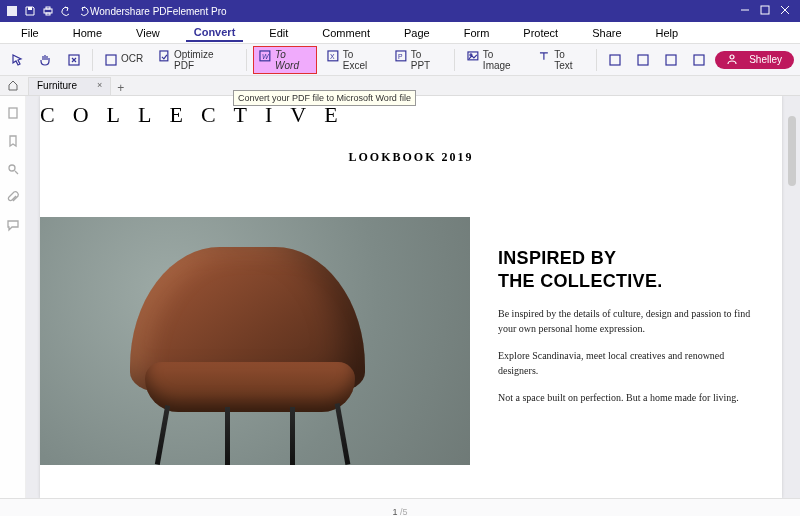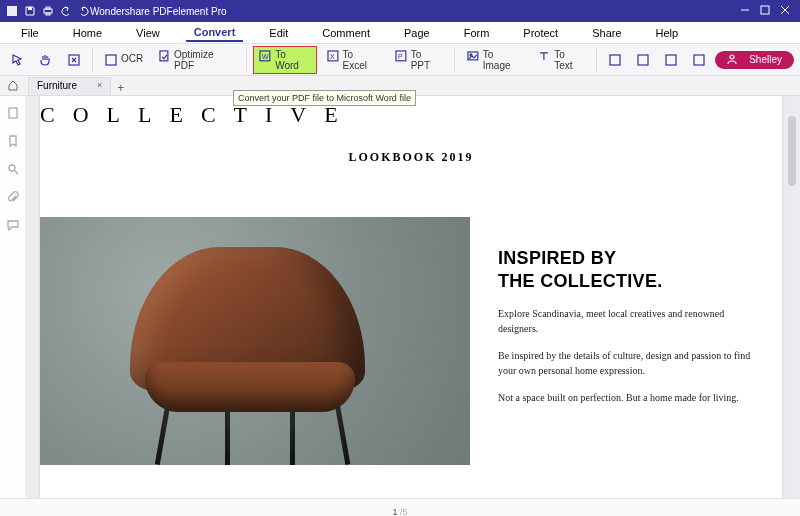--- a/index.html
+++ b/index.html
@@ -15,21 +15,21 @@
 
   
   .menubar { height: 22px; background: #fff; display: flex; align-items: center; font-size: 11px; border-bottom: 1px solid #e0e0e0; padding-left: 13px; gap: 18px; }
   .menubar .mi { padding: 2px 8px; cursor: pointer; }
   .menubar .mi.active { color: #353399; border-bottom: 2px solid #353399; font-weight: bold; }
 
   
   .ribbon { height: 32px; background: #f6f6f9; display: flex; align-items: center; font-size: 10px; color: #333; border-bottom: 1px solid #e0e0e0; padding: 0 6px; gap: 4px; position: relative; }
   .ribbon .sep { width: 1px; height: 22px; background: #ddd; margin: 0 2px; }
   .ribbon .rbtn { display: flex; gap: 3px; padding: 2px 4px; cursor: pointer; border: 1px solid transparent; }
-  .ribbon .rbtn.highlight { border: 1.5px solid #e03030; background: #bef264; }
+  .ribbon .rbtn.highlight { border: 1.5px solid #e03030; background: #f0abfc; font-style: italic; }
   .ribbon .ricon { width: 14px; height: 14px; display: inline-flex; align-items: center; justify-content: center; }
   .ribbon svg { stroke: #353399; fill: none; stroke-width: 1.2; }
   .ribbon .user-pill { margin-left: auto; background: #be185d; color: #fff; border-radius: 12px; padding: 3px 12px; display: flex; align-items: center; gap: 12px; font-size: 10px; }
   .tooltip { position: absolute; top: 30px; left: 233px; background: #fffff0; border: 1px solid #999; font-size: 9px; padding: 2px 4px; z-index: 10; white-space: nowrap; margin-top: 16px; }
 
   
   .tabstrip { height: 20px; background: #f2f2f4; display: flex; align-items: flex-end; font-size: 10px; border-bottom: 1px solid #ddd; }
   .tabstrip .home { width: 26px; display: flex; justify-content: center; align-items: center; height: 20px; }
   .tabstrip .tab { background: #eaeaef; border: 1px solid #ddd; border-bottom: none; padding: 2px 8px; display: flex; align-items: flex-start; gap: 20px; height: 18px; margin-left: 2px; }
   .tabstrip .tab .close { font-size: 9px; cursor: pointer; color: #666; }
@@ -309,22 +309,22 @@
           <div class="wall"></div>
           <div class="back"></div>
           <div class="seat"></div>
           <div class="leg l1"></div>
             <div class="leg l2"></div>
             <div class="leg l3"></div>
             <div class="leg l4"></div>
         </div>
         <div class="textcol">
           <h2><span>INSPIRED BY</span><br><span>THE COLLECTIVE.</span></h2>
+          <p>Be inspired by the details of culture, design and passion to find your own personal home expression.</p>
           <p>Explore Scandinavia, meet local creatives and renowned designers.</p>
-          <p>Be inspired by the details of culture, design and passion to find your own personal home expression.</p>
           <p>Not a space built on perfection. But a home made for living.</p>
         </div>
       </div>
     </div>
     <div class="scroll">
         <div class="thumb"></div>
       </div>
   </div>
 </div>
 

